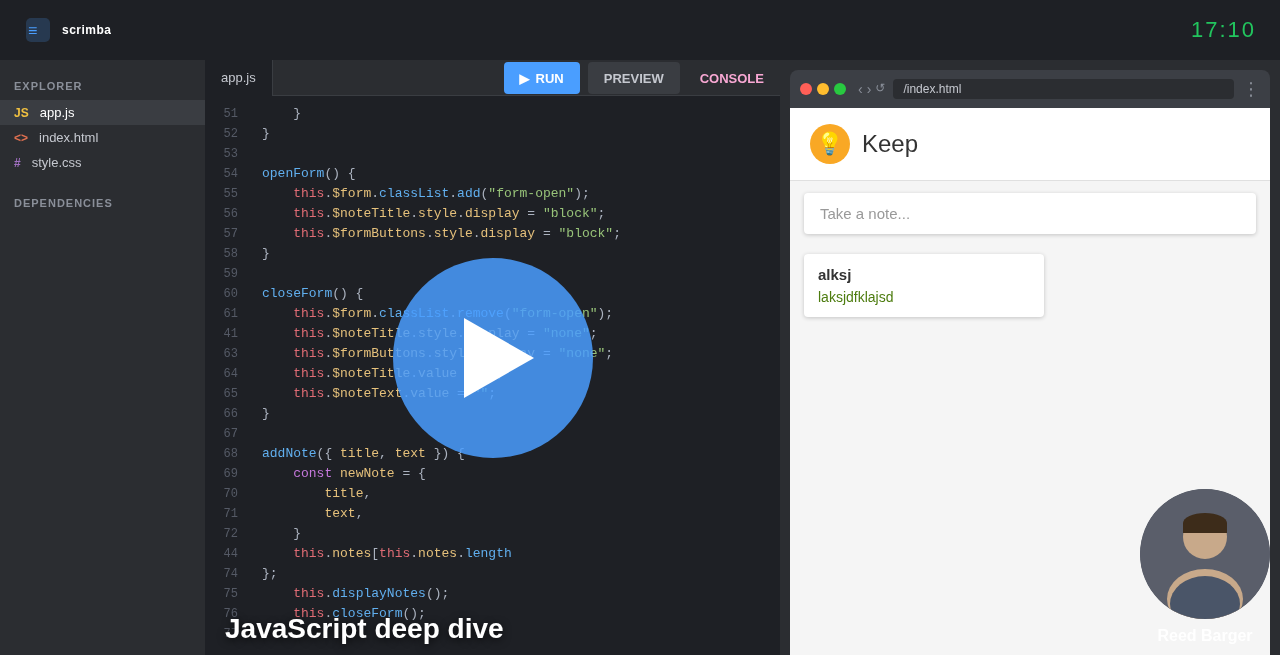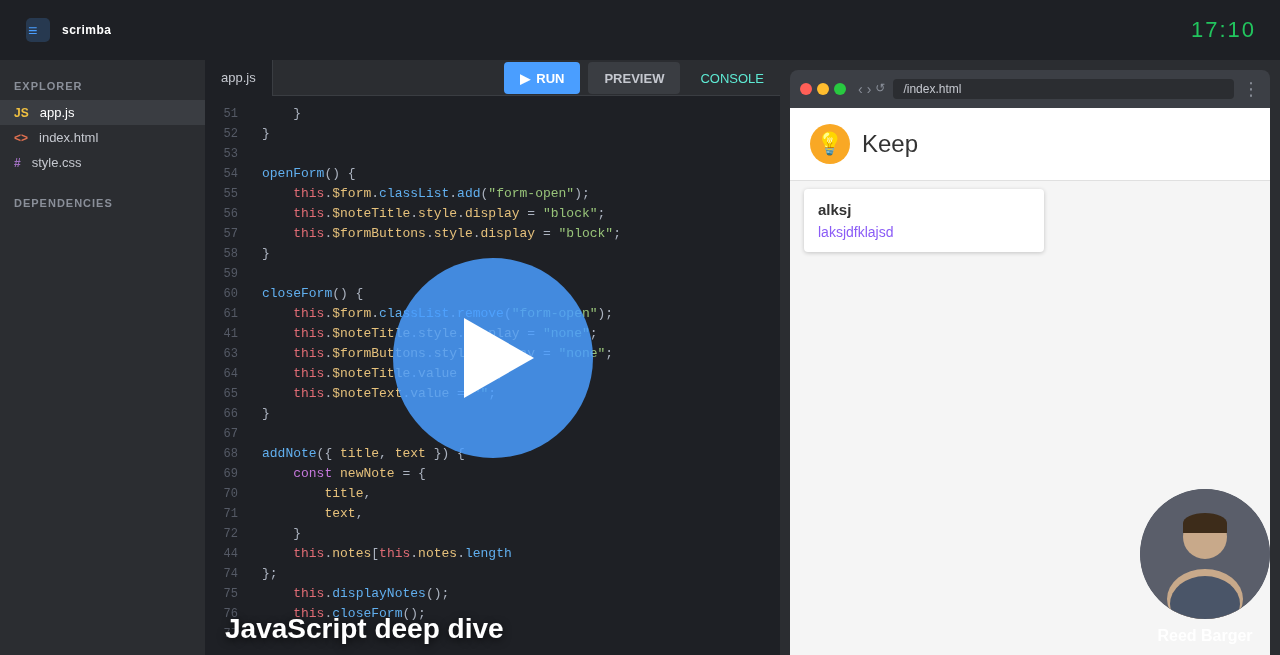--- a/index.html
+++ b/index.html
@@ -139,25 +139,25 @@
       border: none;
       padding: 6px 16px;
       font-size: 13px;
       font-weight: 600;
       cursor: pointer;
       height: 32px;
       border-radius: 4px;
     }
     #console-btn {
       background: transparent;
-      color: #5eead4;
+      color: #f9a8d4;
       border: none;
       padding: 6px 16px;
       font-size: 13px;
-      font-weight: 400;
+      font-weight: 700;
       cursor: pointer;
       height: 32px;
     }
 
     
     #code-editor {
       flex: 1;
       display: flex;
       font-family: 'Courier New', Consolas, monospace;
       font-size: 13px;
@@ -343,21 +343,21 @@
       width: 240px;
     }
     .note-title {
       font-size: 15px;
       font-weight: 600;
       color: #333;
       margin-bottom: 6px;
     }
     .note-text {
       font-size: 14px;
-      color: #8b5cf6;
+      color: #4d7c0f;
     }
 
     
     #instructor-area {
       position: absolute;
       bottom: 10px;
       right: 10px;
       display: flex;
       flex-direction: column;
       align-items: center;
@@ -514,20 +514,21 @@
       </div>
       <div id="browser-url-bar">/index.html</div>
       <span id="browser-more-btn">⋮</span>
     </div>
 
     <div id="browser-content">
       <div id="keep-header">
         <div id="keep-logo-icon">💡</div>
         <span id="keep-logo-text">Keep</span>
       </div>
+      <div id="take-note-bar">Take a note...</div>
       <div id="notes-grid">
         <div class="note-card">
           <div class="note-title">alksj</div>
           <div class="note-text">laksjdfklajsd</div>
         </div>
       </div>
     </div>
 
     <div id="instructor-area">
       <div id="instructor-avatar">

